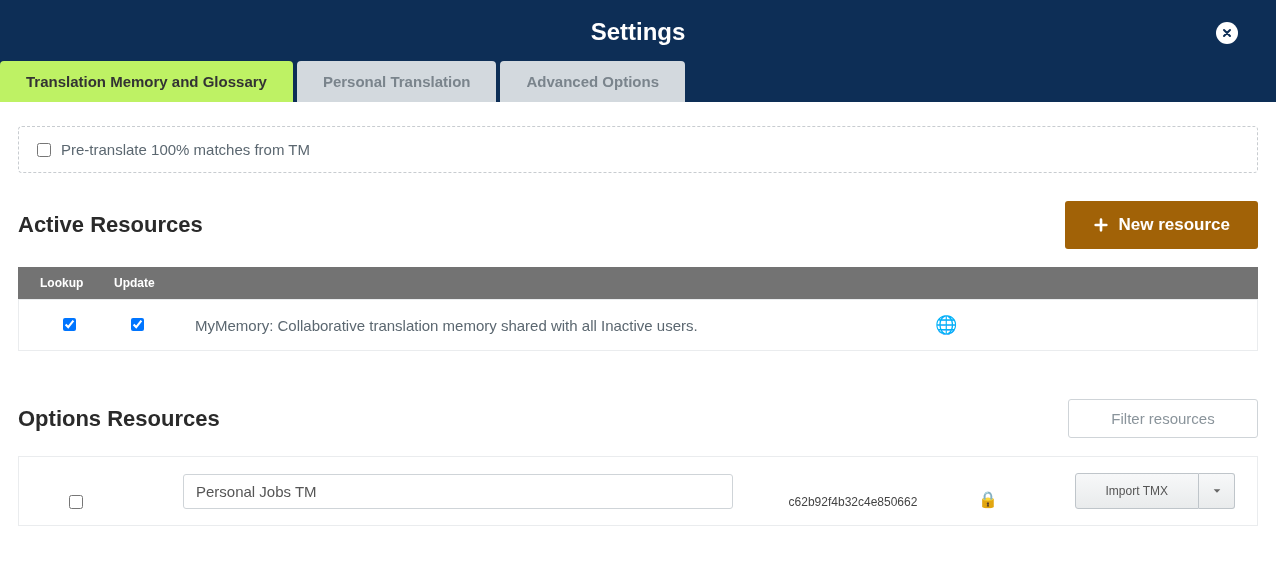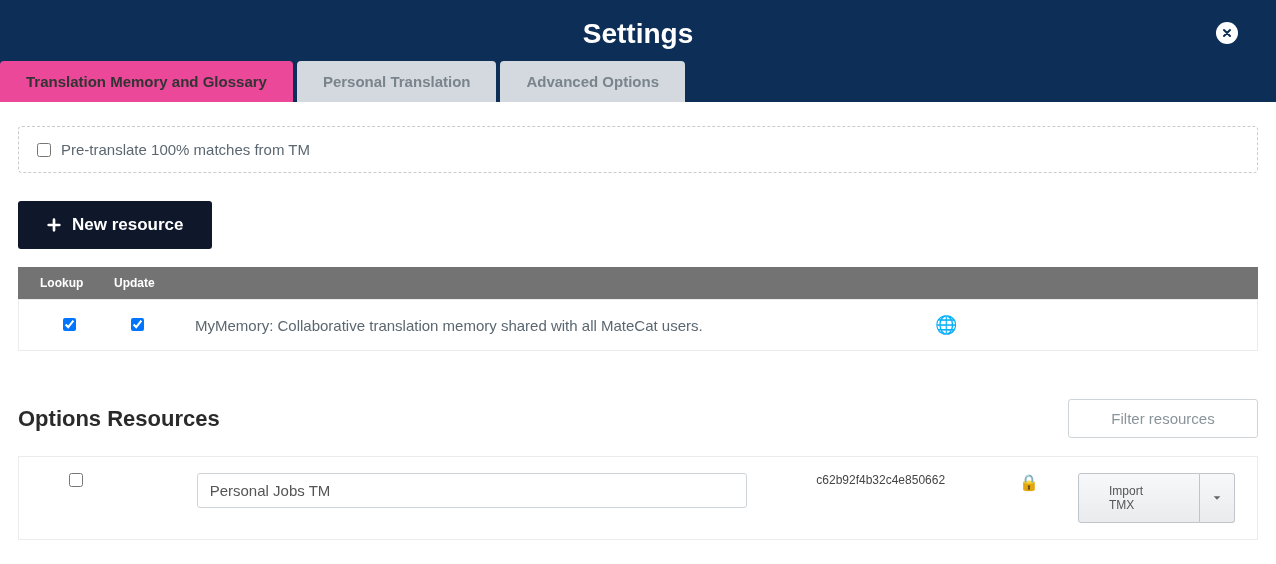--- a/index.html
+++ b/index.html
@@ -13,21 +13,21 @@
     overflow: hidden;
   }
 
   .header {
     background: #0d2e56;
     height: 102px;
     position: relative;
   }
   .title {
     color: #fff;
-    font-size: 28px;
+    font-size: 24px;
     font-weight: 700;
     text-align: center;
     padding-top: 18px;
   }
   .close-btn {
     position: absolute;
     top: 22px;
     right: 38px;
     width: 22px;
     height: 22px;
@@ -49,21 +49,21 @@
   .tab {
     padding: 12px 26px;
     font-size: 15px;
     font-weight: 600;
     border-top-left-radius: 4px;
     border-top-right-radius: 4px;
     cursor: pointer;
     margin-right: 4px;
   }
   .tab.active {
-    background: #ec4899;
+    background: #bef264;
     color: #333;
   }
   .tab.inactive {
     background: #d3d9de;
     color: #7a848c;
   }
 
   .content {
     padding: 24px 18px 8px 18px;
   }
@@ -88,21 +88,21 @@
     align-items: center;
     justify-content: space-between;
     margin-bottom: 18px;
   }
   .section-title {
     font-size: 22px;
     font-weight: 700;
     color: #2a2a2a;
   }
   .btn-primary {
-    background: #0f172a;
+    background: #a16207;
     color: #fff;
     border: none;
     font-size: 17px;
     font-weight: 700;
     padding: 14px 28px;
     border-radius: 3px;
     cursor: pointer;
     display: flex;
     align-items: center;
     gap: 10px;
@@ -145,22 +145,22 @@
     font-size: 15px;
     text-align: center;
     color: #8b5cf6;
   }
   .filter-input::placeholder { color: #8a949b; }
 
   .inactive-row {
     border: 1px solid #eaecee;
     padding: 16px 22px;
     display: flex;
-    align-items: flex-start;
-    gap: 34px;
+    align-items: flex-end;
+    gap: 20px;
   }
   .inactive-row input[type="checkbox"]{ width:14px; height:14px; margin-left: 28px;}
   .name-input {
     flex: 0 0 550px;
     padding: 8px 12px;
     border: 1px solid #cfd4d8;
     border-radius: 3px;
     font-size: 15px;
     color: #555;
     margin-left: 80px;
@@ -212,37 +212,38 @@
 </div>
 
 <div class="content">
 
   <label class="pretranslate-box">
     <input type="checkbox" style="">
     <span>Pre-translate 100% matches from TM</span>
   </label>
 
   <div class="section-row">
+    <div class="section-title">Active Resources</div>
     <button class="btn-primary">
       <svg viewBox="0 0 24 24">
           <path d="M12 4v16M4 12h16" stroke="#fff" stroke-width="4" stroke-linecap="round"></path>
         </svg>
       <span>New resource</span>
     </button>
   </div>
 
   <div class="table-header">
     <div class="th-lookup">Lookup</div>
     <div class="th-update">Update</div>
   </div>
 
   <div class="table-row">
     <div class="col-lookup"><input type="checkbox" checked="" style=""></div>
     <div class="col-update"><input type="checkbox" checked="" style=""></div>
-    <div class="col-desc">MyMemory: Collaborative translation memory shared with all MateCat users.</div>
+    <div class="col-desc">MyMemory: Collaborative translation memory shared with all Inactive users.</div>
     <div class="col-icon"><span class="globe">🌐</span></div>
   </div>
 
   <div class="inactive-section">
     <div class="section-row">
       <div class="section-title">Options Resources</div>
       <input class="filter-input" placeholder="Filter resources" style="">
     </div>
 
     <div class="inactive-row">

